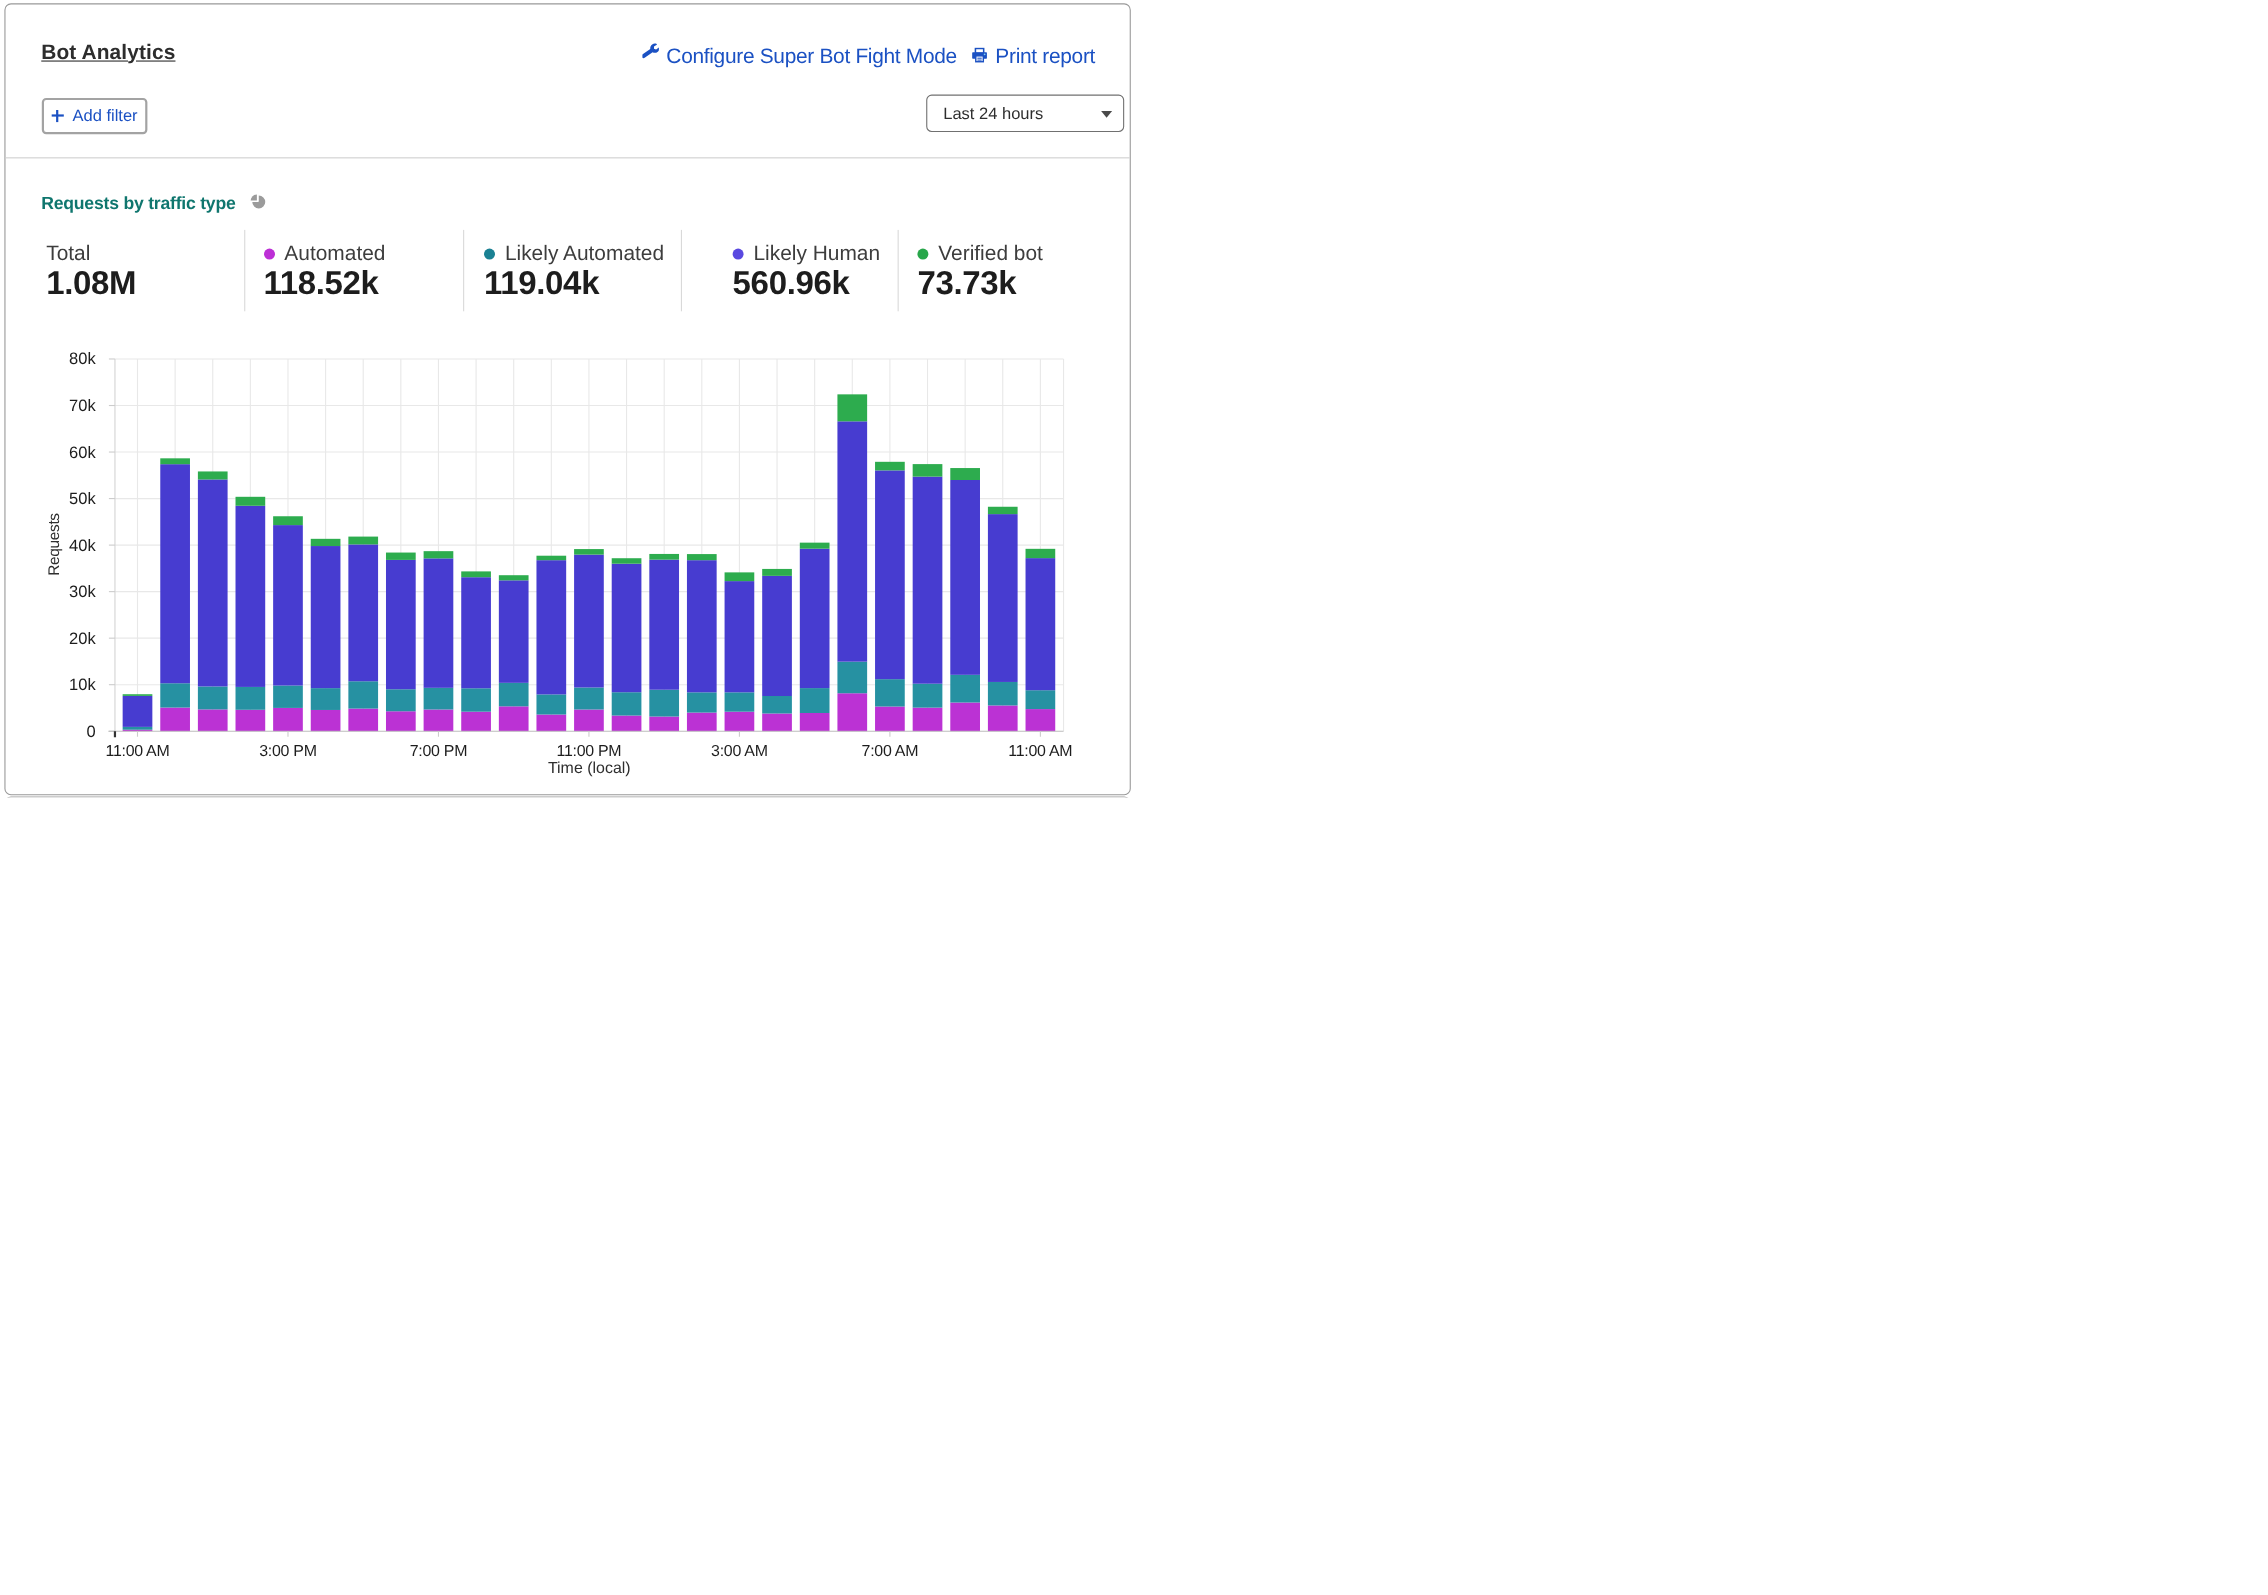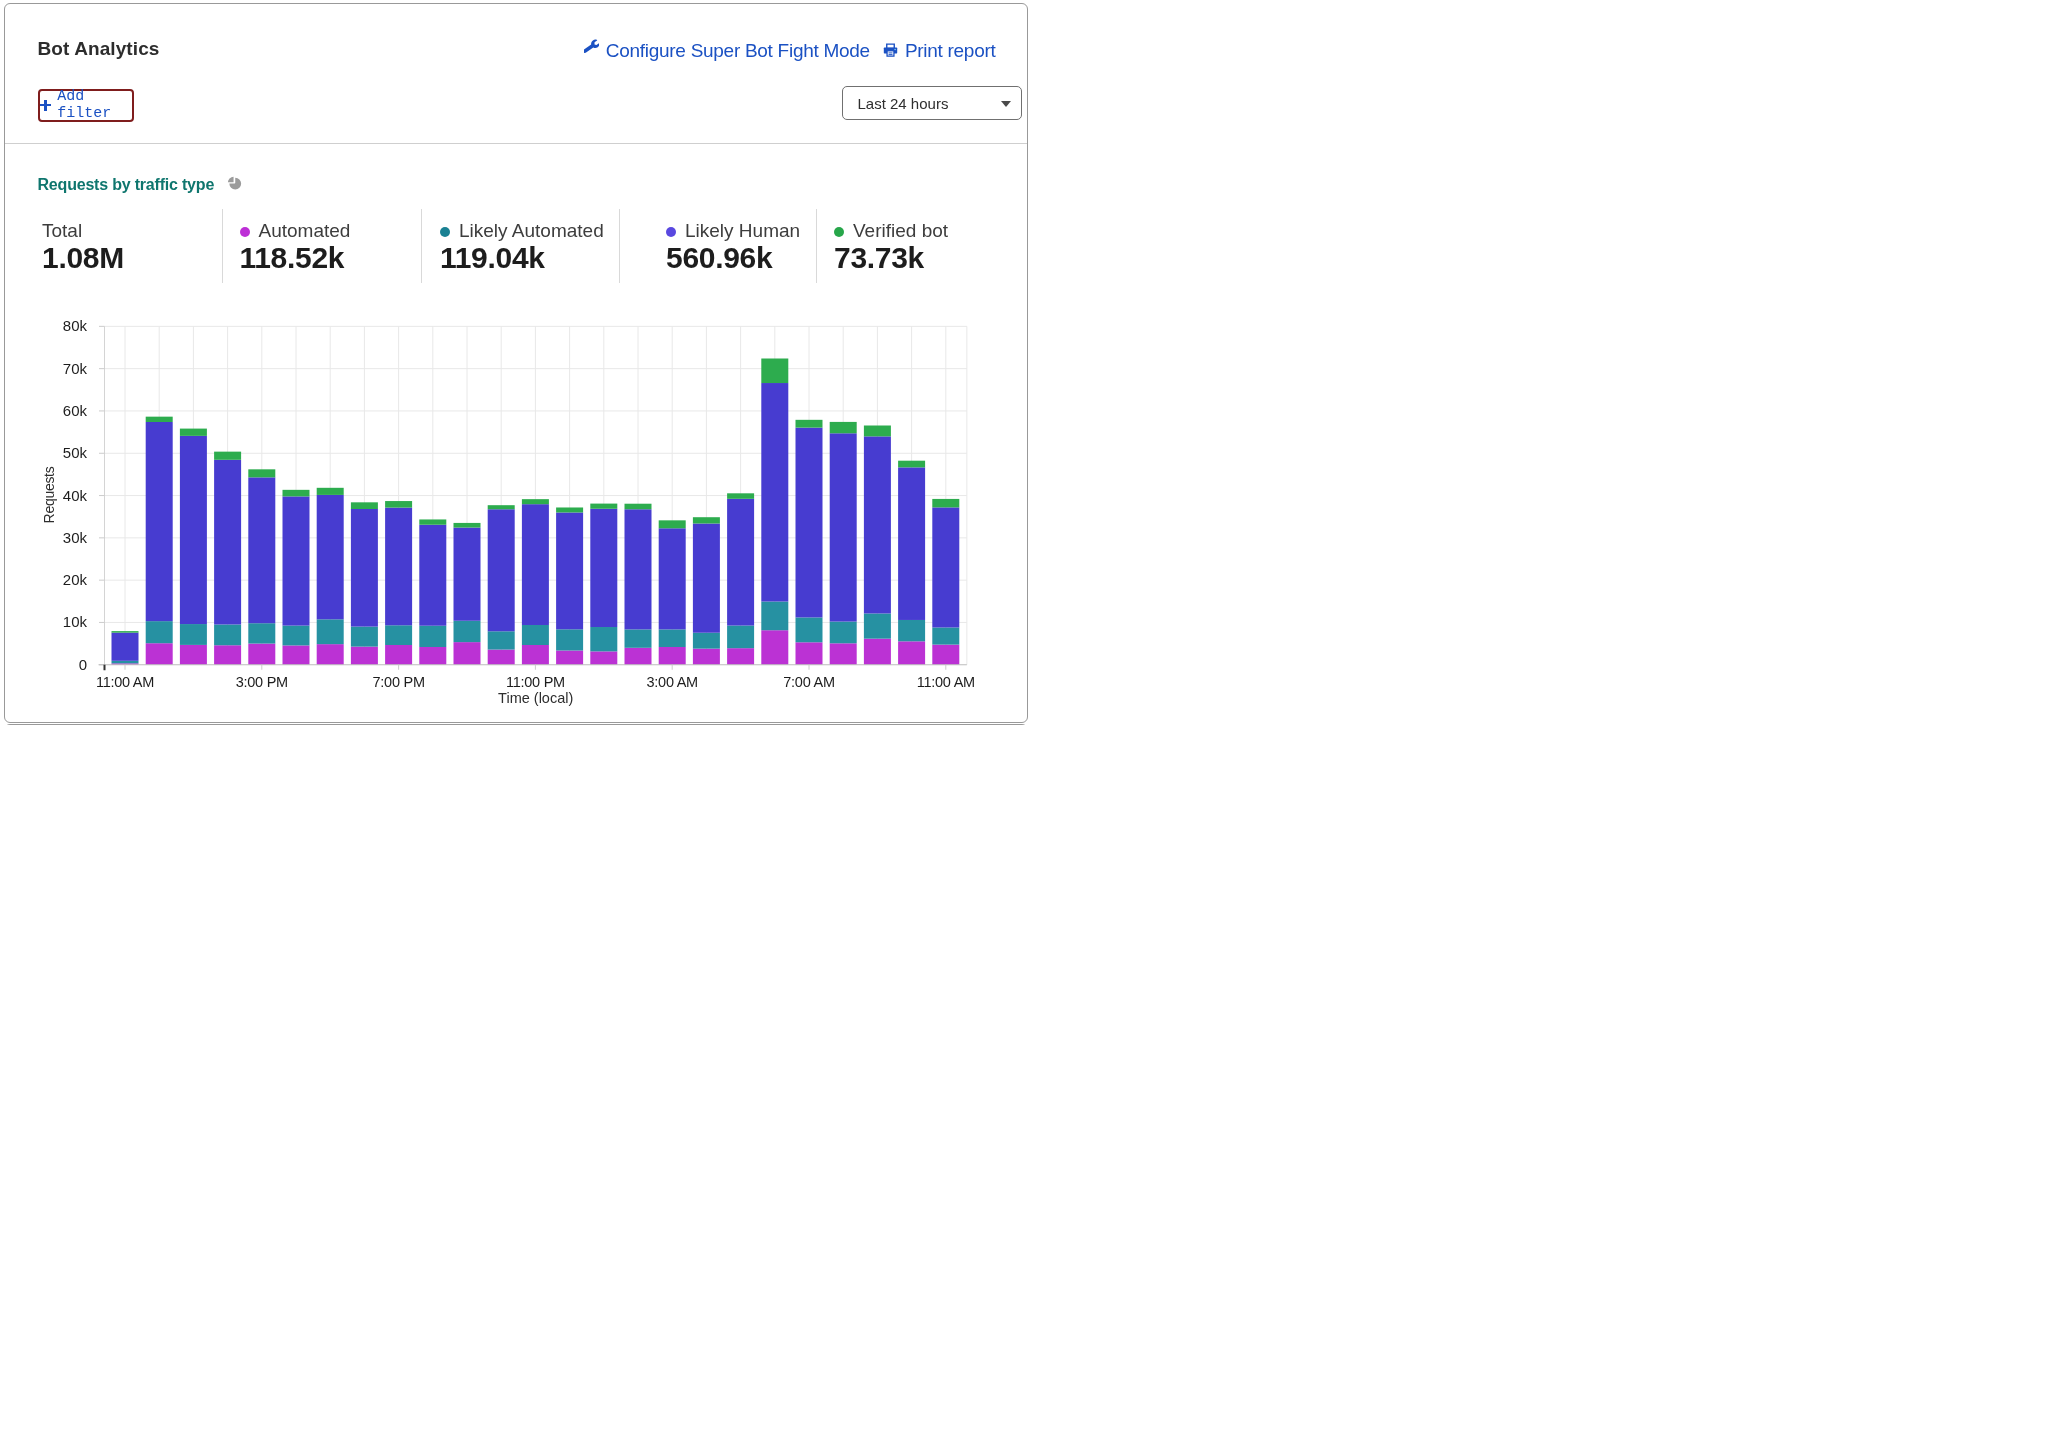--- a/index.html
+++ b/index.html
@@ -2,27 +2,27 @@
 <html><head>
 <meta charset="utf-8">
 <style>
 * { margin:0; padding:0; box-sizing:border-box; }
 html,body { width:1031px; height:725px; background:#fff;
   font-family:"Liberation Sans", sans-serif; position:relative; overflow:hidden; }
 .card { position:absolute; left:4px; top:3px; width:1023.5px; height:720px;
   border:1px solid #999; border-radius:6px; background:#fff; }
 .card2 { position:absolute; left:4px; top:724px; width:1023.5px; height:20px;
   border:1px solid #999; border-radius:6px; background:#fff; }
-.title { position:absolute; left:37.5px; top:37.5px; font-size:19px; font-weight:bold; color:#2d2d2d; letter-spacing:0.1px; }
+.title { position:absolute; left:37.5px; top:37.5px; font-size:19px; font-weight:bold; color:#2d2d2d; letter-spacing:0.1px;text-decoration:underline; }
 .links { position:absolute; top:39px; right:35.5px; font-size:19px; letter-spacing:-0.28px; color:#1b51c3; white-space:nowrap; }
 .links .lnk { margin-left:13px; }
 .links svg { margin-right:7px; }
 .addfilter { position:absolute; left:38px; top:88.5px; width:96px; height:33px;
-  border:2px solid #7f1d1d; border-radius:4px; color:#1b51c3; font-size:15px;
-  display:flex; align-items:center; justify-content:center;font-family:Liberation Mono, monospace; }
+  border:2px solid #a3a3a3; border-radius:4px; color:#1b51c3; font-size:15px;
+  display:flex; align-items:center; justify-content:center; }
 .addfilter .plus { margin-right:8px; display:inline-block; width:11px; height:11px; position:relative; }
 .addfilter .plus:before { content:""; position:absolute; left:0; top:4.5px; width:11px; height:2.2px; background:#1b51c3; }
 .addfilter .plus:after { content:""; position:absolute; left:4.4px; top:0; width:2.2px; height:11px; background:#1b51c3; }
 .select { position:absolute; left:841.5px; top:86px; width:180px; height:34px;
   border:1.5px solid #707070; border-radius:5px; font-size:15px; color:#2e2e2e;
   display:flex; align-items:center; padding-left:15px; }
 .select .caret { position:absolute; right:10px; top:14px; width:0; height:0;
   border-left:5.5px solid transparent; border-right:5.5px solid transparent; border-top:6.5px solid #4a4a4a; }
 .hdiv { position:absolute; left:5px; top:142.5px; width:1022px; height:1px; background:#cfcfcf; }
 .sect { position:absolute; left:37.5px; top:175.5px; font-size:16px; letter-spacing:-0.2px; font-weight:bold; color:#0f766e; }

